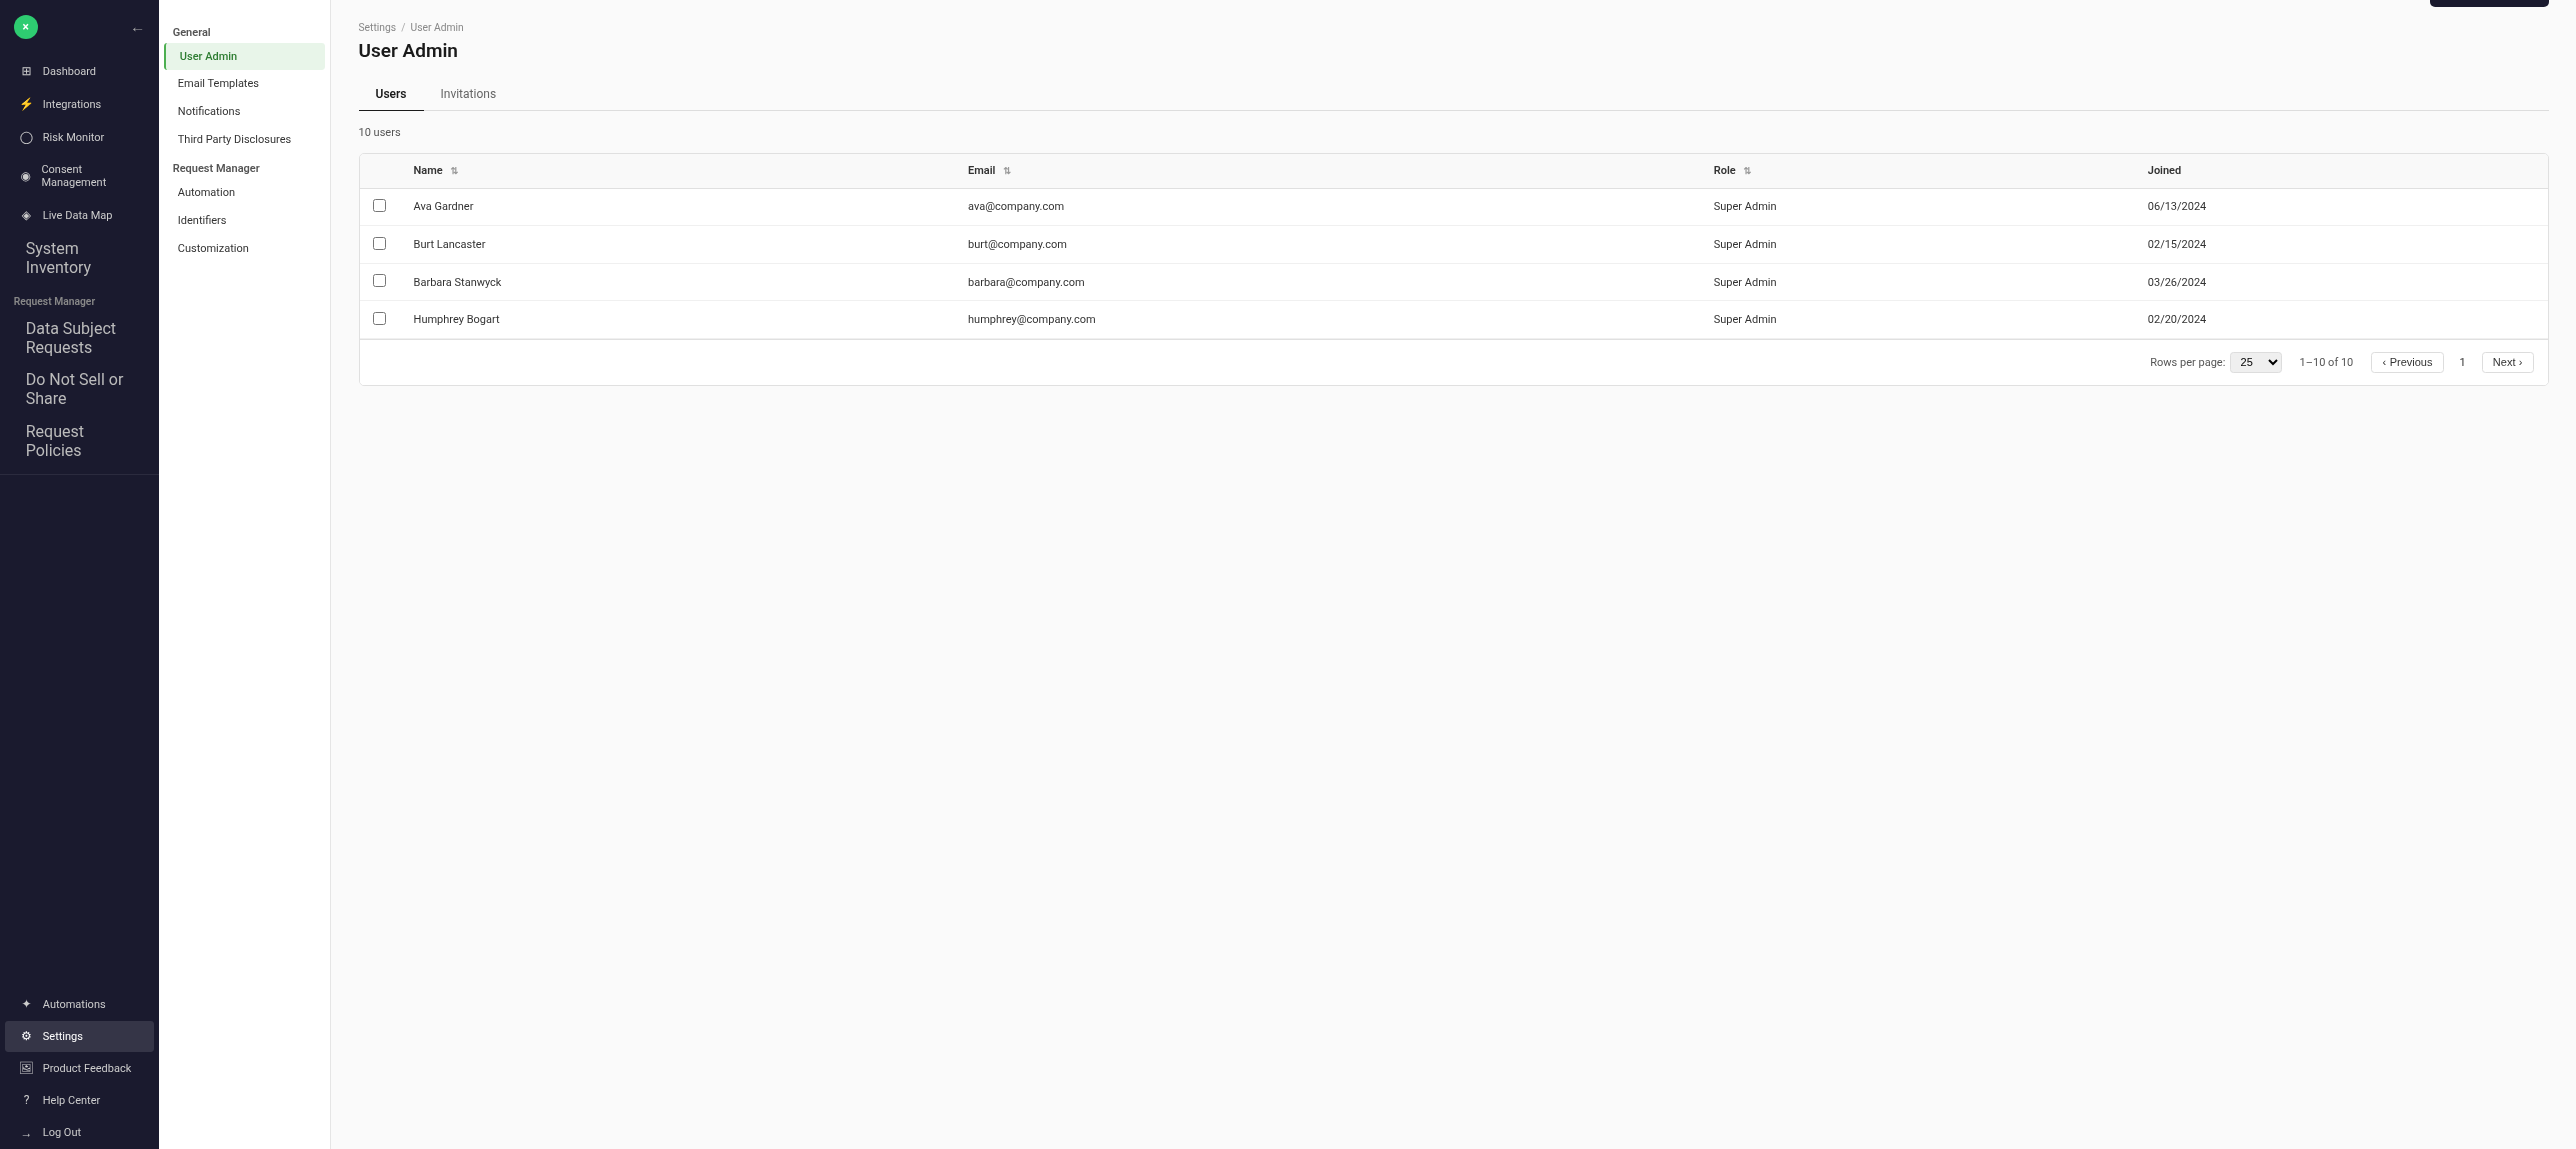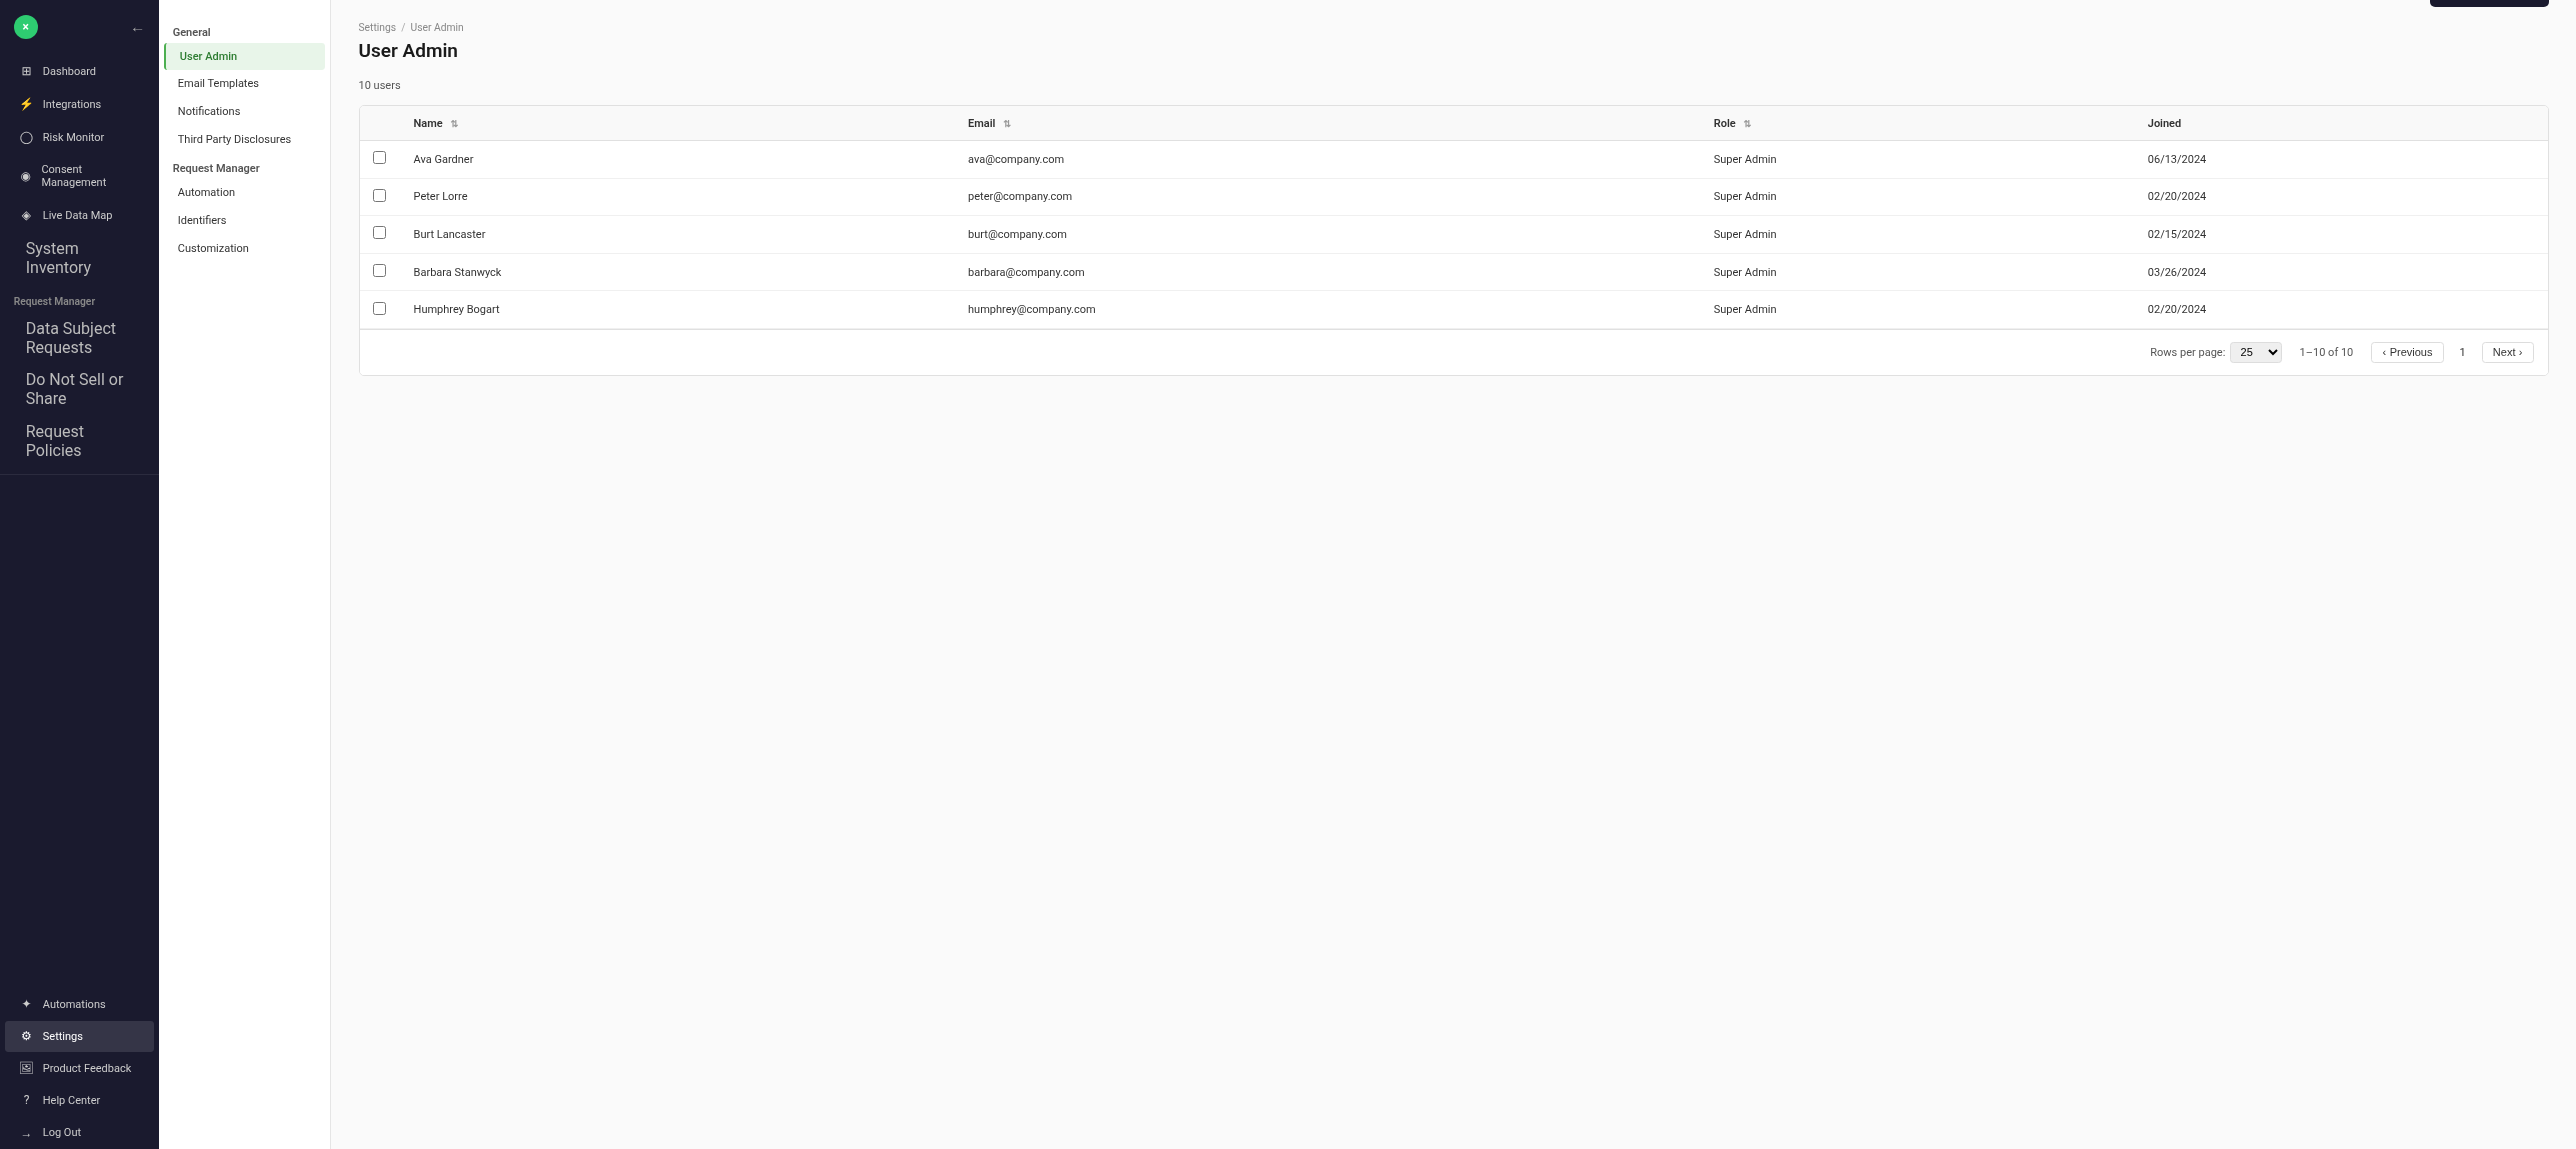--- a/index.html
+++ b/index.html
@@ -241,20 +241,24 @@
         <div class="breadcrumb">
           <span>Settings</span>
           <span class="breadcrumb-sep">/</span>
           <span>User Admin</span>
         </div>
         <h1 class="page-title">User Admin</h1>
       </div>
       <button class="invite-btn">Invite New User</button>
     </div>
 
+    <div class="tabs">
+      <div class="tab active">Users</div>
+      <div class="tab">Invitations</div>
+    </div>
 
     <div class="user-count">10 users</div>
 
     <div class="table-container">
       <table>
         <thead>
           <tr>
             <th class="checkbox-cell"></th>
             <th class="sortable">
               <span>Name</span>
@@ -280,29 +284,20 @@
     </td>
     <td>Ava Gardner</td>
     <td>ava@company.com</td>
     <td>Super Admin</td>
     <td>06/13/2024</td>
   </tr>
             <tr>
     <td class="checkbox-cell">
       <input type="checkbox" class="cb" style="">
     </td>
-    <td>Peter Lorre</td>
-    <td>peter@company.com</td>
-    <td>Super Admin</td>
-    <td>02/20/2024</td>
-  </tr>
-            <tr>
-    <td class="checkbox-cell">
-      <input type="checkbox" class="cb" style="">
-    </td>
     <td>Burt Lancaster</td>
     <td>burt@company.com</td>
     <td>Super Admin</td>
     <td>02/15/2024</td>
   </tr>
             <tr>
     <td class="checkbox-cell">
       <input type="checkbox" class="cb" style="">
     </td>
     <td>Barbara Stanwyck</td>

